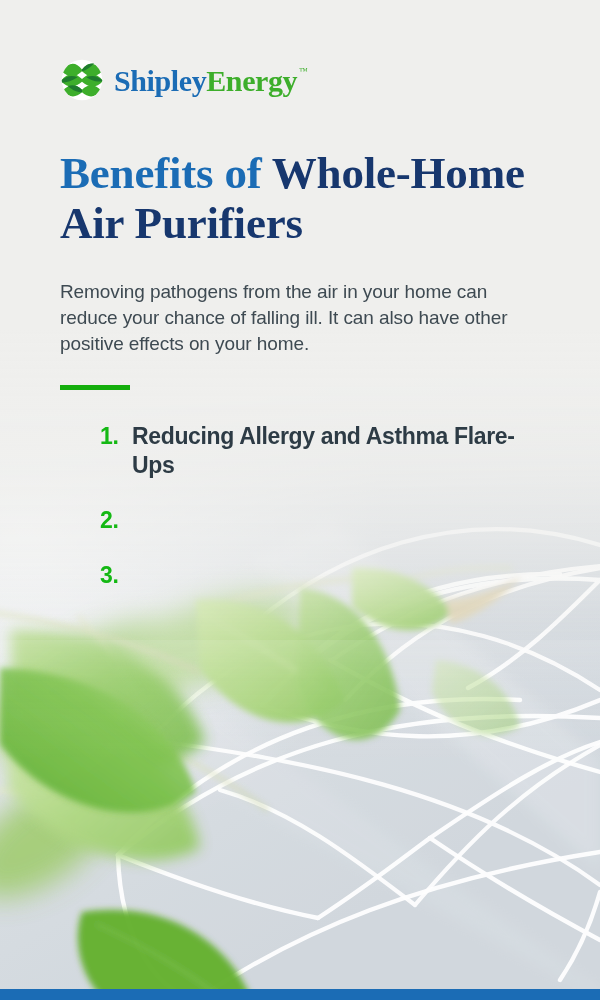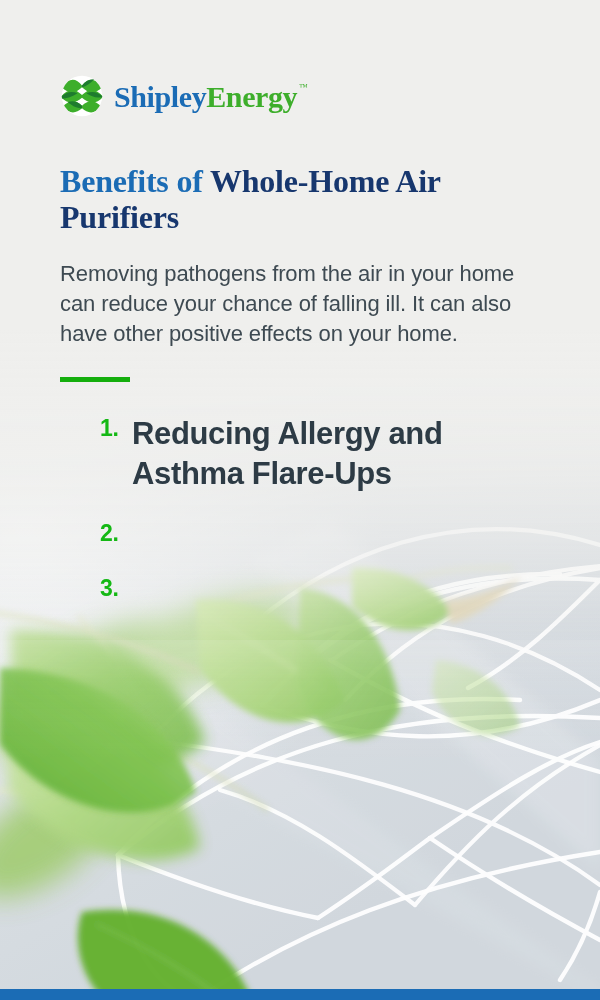--- a/index.html
+++ b/index.html
@@ -74,21 +74,20 @@
     z-index: 5;
     padding: 0 60px;
   }
 
   
   .logo-row {
     display: flex;
     align-items: center;
     padding-top: 57px;
     height: 46px;
-    margin-top: 16px;
   }
   .logo-mark {
     width: 44px;
     height: 44px;
     flex: 0 0 44px;
     margin-right: 10px;
   }
   .logo-mark svg { display: block; width: 44px; height: 44px; }
 
   .logo-word {
@@ -110,32 +109,32 @@
     font-weight: normal;
     margin-left: 2px;
     position: relative;
     top: -6px;
   }
 
   
   .headline {
     font-family: "Liberation Serif", serif;
     font-weight: bold;
-    font-size: 32px;
+    font-size: 45px;
     line-height: 1.12;
     margin-top: 45px;
     letter-spacing: -0.2px;
   }
   .headline .hl-a { color: #1b6cb5; }
   .headline .hl-b { color: #17376e; }
 
   
   .intro {
     margin-top: 23px;
-    font-size: 22px;
+    font-size: 19px;
     line-height: 1.38;
     color: #3e4a52;
     max-width: 490px;
     letter-spacing: -0.1px;
   }
 
   
   .rule {
     margin-top: 27px;
     width: 70px;
@@ -156,21 +155,21 @@
     flex: 0 0 auto;
     width: 32px;
     color: #14b814;
     font-size: 23px;
     font-weight: bold;
     line-height: 1.3;
     letter-spacing: -0.3px;
   }
   .list-text {
     color: #2d3b45;
-    font-size: 31px;
+    font-size: 23px;
     font-weight: bold;
     line-height: 1.3;
     letter-spacing: -0.35px;
   }
 </style>
 </head>
 <body>
 
 <div id="poster">
 

